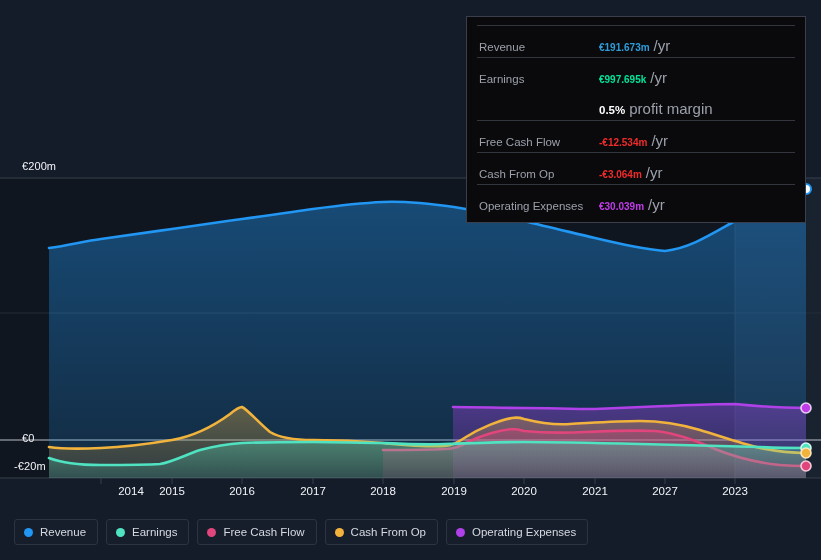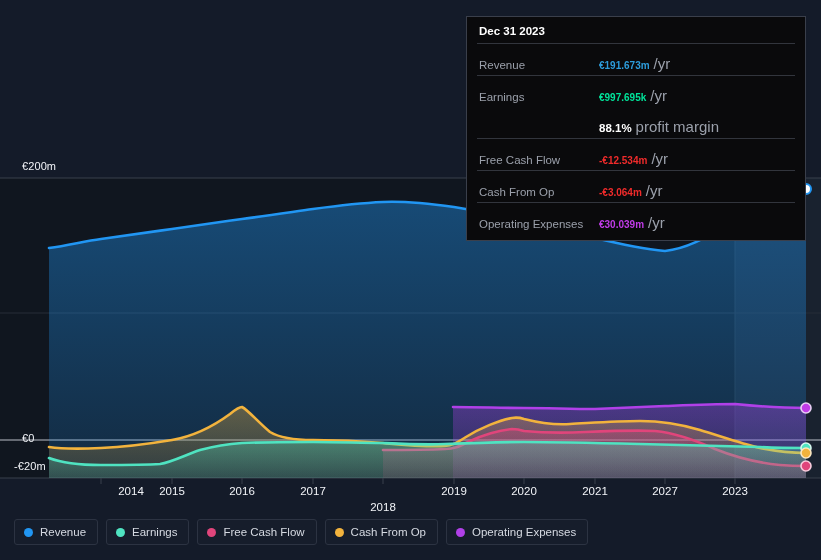--- a/index.html
+++ b/index.html
@@ -218,46 +218,45 @@
     </svg>
 
     <div class="axis-label" style="left:22px; top:160px;">€200m</div>
     <div class="axis-label" style="left:22px; top:432px;">€0</div>
     <div class="axis-label" style="left:14px; top:460px;">-€20m</div>
 
     <div class="x-tick-label" style="left:101px; top:485px;margin-left:30px;">2014</div>
     <div class="x-tick-label" style="left:172px; top:485px;">2015</div>
     <div class="x-tick-label" style="left:242px; top:485px;">2016</div>
     <div class="x-tick-label" style="left:313px; top:485px;">2017</div>
-    <div class="x-tick-label" style="left:383px; top:485px;margin-top:16px;">2018</div>
+    <div class="x-tick-label" style="left:383px; top:485px;">2018</div>
     <div class="x-tick-label" style="left:454px; top:485px;">2019</div>
     <div class="x-tick-label" style="left:524px; top:485px;">2020</div>
     <div class="x-tick-label" style="left:595px; top:485px;">2021</div>
     <div class="x-tick-label" style="left:665px; top:485px;">2027</div>
     <div class="x-tick-label" style="left:735px; top:485px;">2023</div>
   </div>
 
   <div id="tooltip">
-    <div class="tt-title">Dec 31 2023</div>
 
     <div class="tt-row">
       <span class="tt-label">Revenue</span>
       <span class="tt-val" style="color:#2d9cdb">€191.673m</span>
       <span class="tt-unit">/yr</span>
     </div>
 
     <div class="tt-row">
       <span class="tt-label">Earnings</span>
       <span class="tt-val" style="color:#00e39a">€997.695k</span>
       <span class="tt-unit">/yr</span>
     </div>
 
     <div class="tt-row no-rule">
       <span class="tt-label"></span>
-      <span class="tt-margin-val">88.1%</span>
+      <span class="tt-margin-val">0.5%</span>
       <span class="tt-unit">profit margin</span>
     </div>
 
     <div class="tt-row">
       <span class="tt-label">Free Cash Flow</span>
       <span class="tt-val" style="color:#f02b2b">-€12.534m</span>
       <span class="tt-unit">/yr</span>
     </div>
 
     <div class="tt-row">

